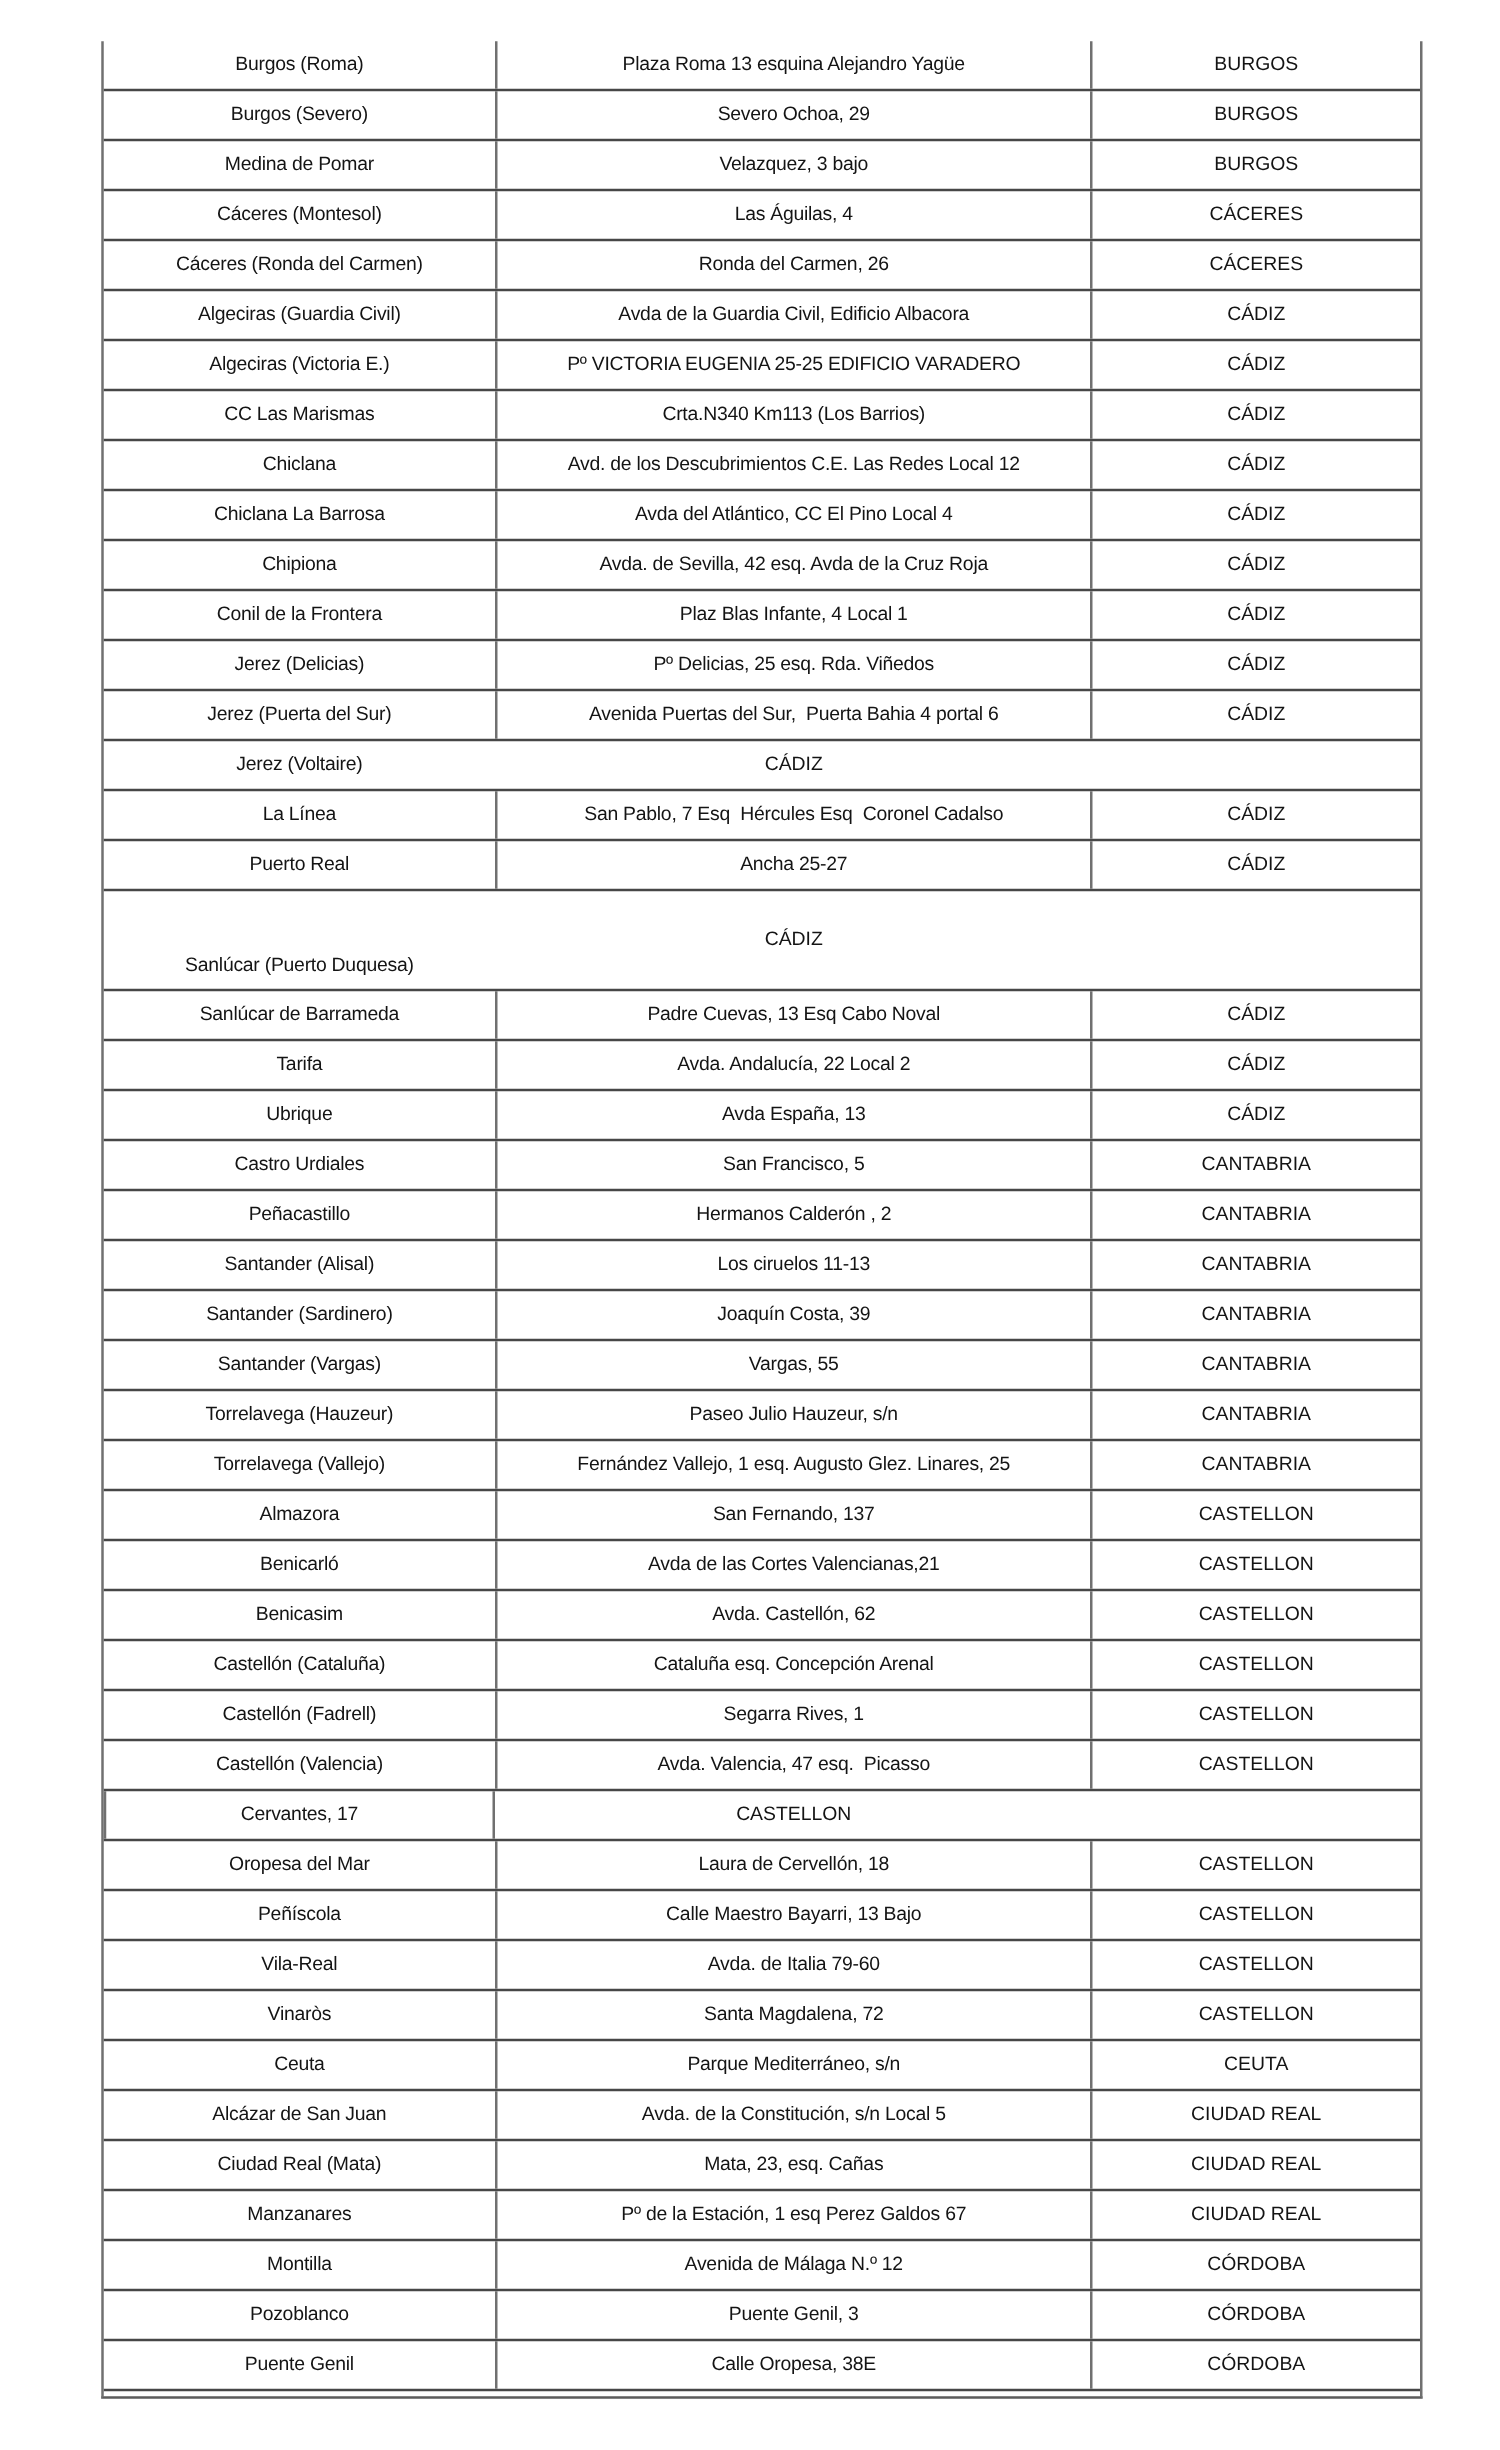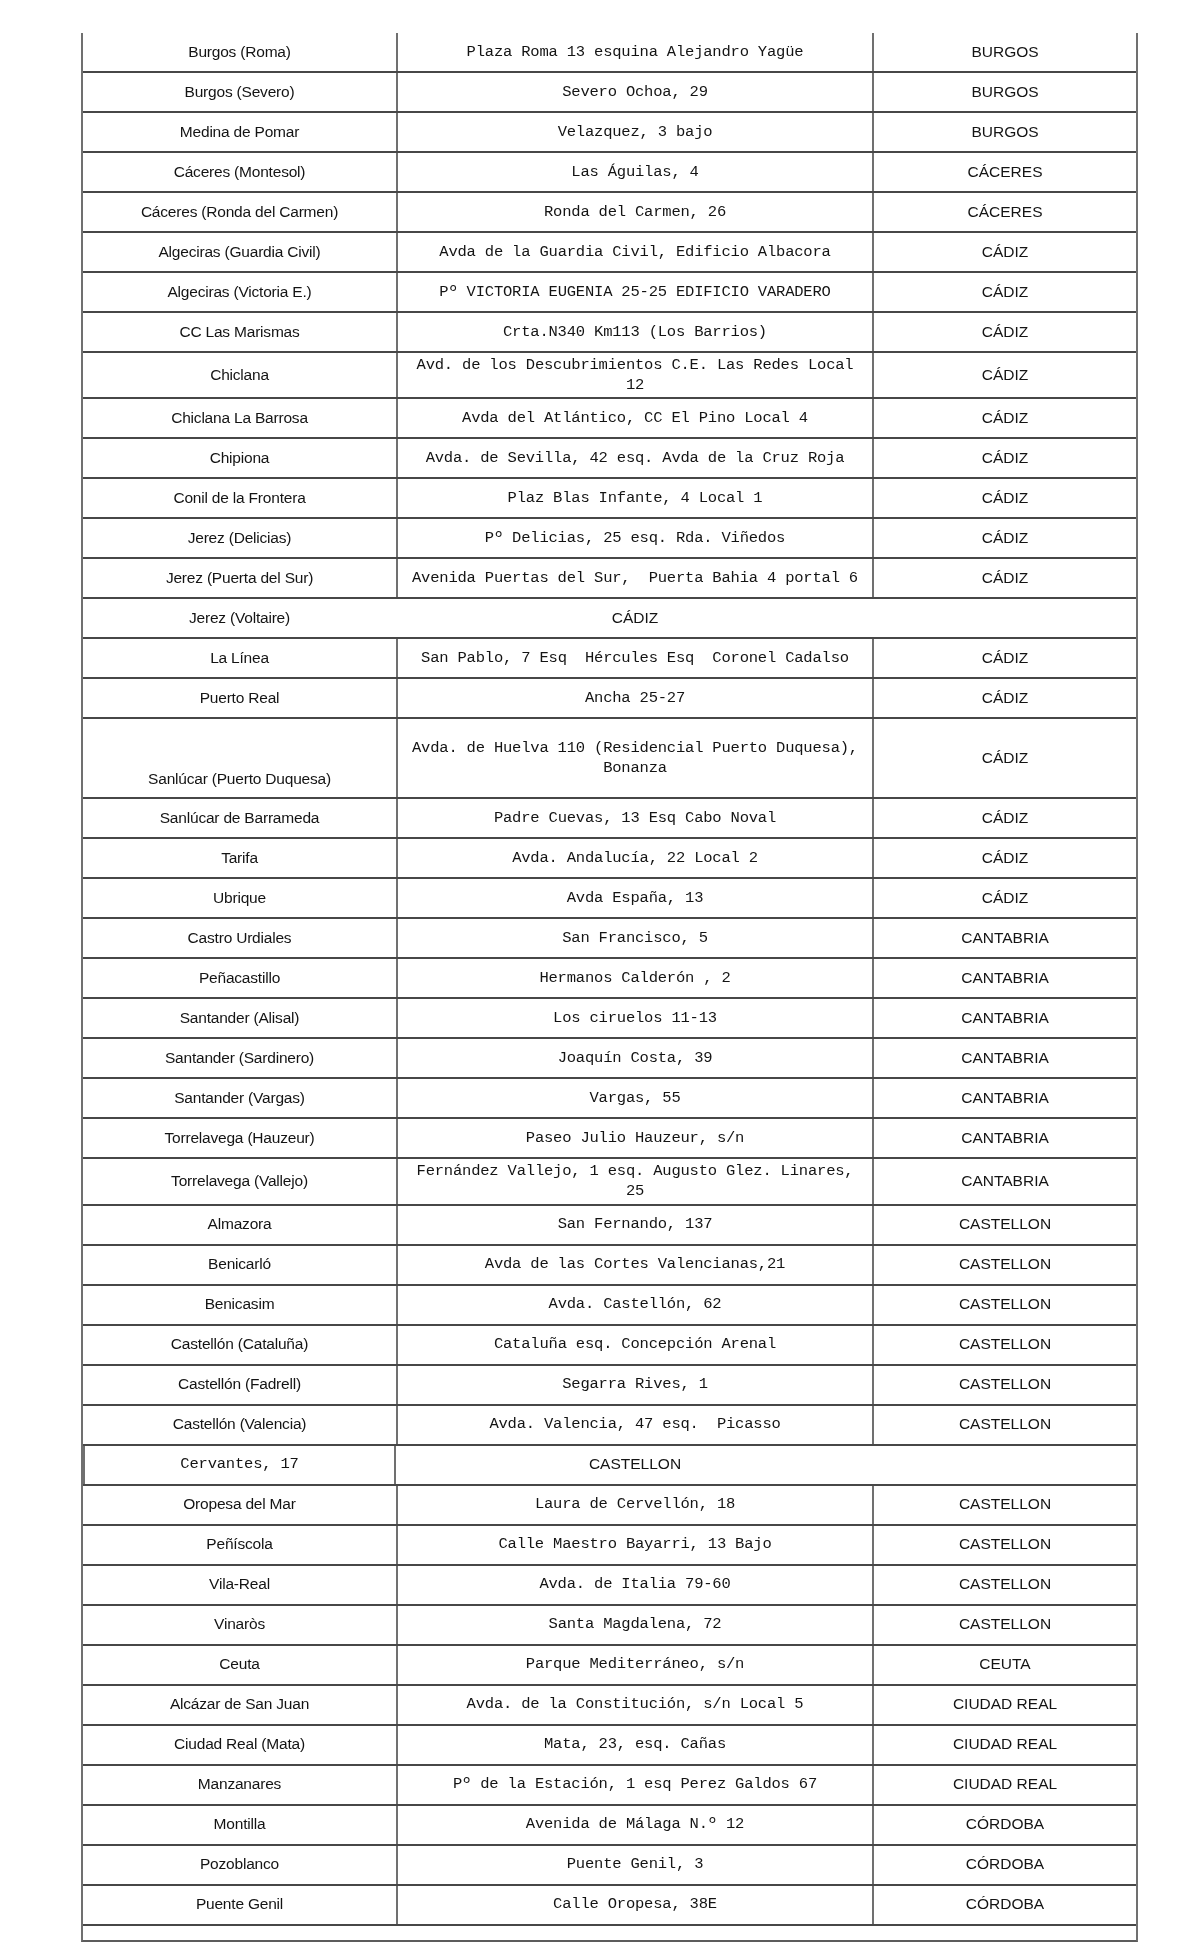--- a/index.html
+++ b/index.html
@@ -12,21 +12,21 @@
     overflow: hidden;
   }
   .store-table {
     position: absolute;
     left: 81px;
     top: 33px;
     width: 1057px;
     box-sizing: border-box;
     border-left: 2px solid #707070;
     border-right: 2px solid #707070;
-    padding-bottom: 14px;
+    padding-bottom: 4px;
     border-bottom: 2px solid #5c5c5c;
   }
   .row {
     display: grid;
     grid-template-columns: 313px 478px 1fr;
     min-height: 40px;
     border-bottom: 2px solid #474747;
     box-sizing: border-box;
   }
   .row.tall { min-height: 80px; }
@@ -39,21 +39,20 @@
     padding: 2px 10px;
     font-size: 15.5px;
     line-height: 1.3;
     letter-spacing: -0.2px;
     color: #141414;
     white-space: pre-wrap;
   }
   .cell.addr {
     border-left: 2px solid #707070;
     border-right: 2px solid #707070;
-    font-family: Liberation Mono, monospace;
   }
   .row.tall .cell.name {
     align-items: flex-end;
     padding-bottom: 8px;
   }
   .cell.prov { letter-spacing: 0; }
 </style>
 </head>
 <body>
 
@@ -138,22 +137,20 @@
         <div class="cell addr">San Pablo, 7 Esq  Hércules Esq  Coronel Cadalso</div>
         <div class="cell prov">CÁDIZ</div>
       </div>
       <div class="row">
         <div class="cell name">Puerto Real</div>
         <div class="cell addr">Ancha 25-27</div>
         <div class="cell prov">CÁDIZ</div>
       </div>
       <div class="row tall">
         <div class="cell name">Sanlúcar (Puerto Duquesa)</div>
-        <div class="cell addr">Avda. de Huelva 110 (Residencial Puerto Duquesa),
-Bonanza</div>
         <div class="cell prov">CÁDIZ</div>
       </div>
       <div class="row">
         <div class="cell name">Sanlúcar de Barrameda</div>
         <div class="cell addr">Padre Cuevas, 13 Esq Cabo Noval</div>
         <div class="cell prov">CÁDIZ</div>
       </div>
       <div class="row">
         <div class="cell name">Tarifa</div>
         <div class="cell addr">Avda. Andalucía, 22 Local 2</div>

